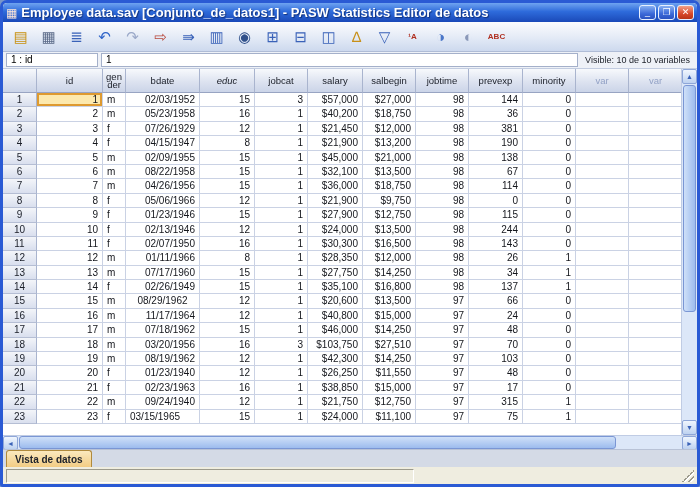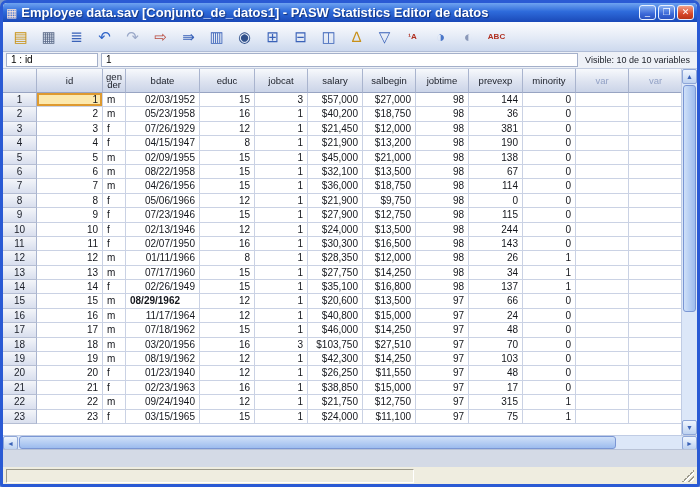--- a/index.html
+++ b/index.html
@@ -125,21 +125,21 @@
     <div class="visible-label">Visible: 10 de 10 variables</div>
   </div>
 
   <div class="grid-wrap">
     <div class="grid">
       <div class="row">
         <div class="hcell" style="width: 34px;"></div>
       <div class="hcell" style="width: 66px;">id</div>
           <div class="hcell" style="width: 23px;">gender</div>
           <div class="hcell" style="width: 74px;">bdate</div>
-          <div class="hcell" style="width: 55px;">educ</div>
+          <div class="hcell" style="width: 55px; font-style: italic;">educ</div>
           <div class="hcell" style="width: 53px;">jobcat</div>
           <div class="hcell" style="width: 55px;">salary</div>
           <div class="hcell" style="width: 53px;">salbegin</div>
           <div class="hcell" style="width: 53px;">jobtime</div>
           <div class="hcell" style="width: 54px;">prevexp</div>
           <div class="hcell" style="width: 53px;">minority</div>
           <div class="hcell dimtext" style="width: 53px;">var</div>
           <div class="hcell dimtext" style="width: 54px;">var</div>
         </div>
       <div>
@@ -260,21 +260,21 @@
             <div class="cell" style="width: 53px; text-align: right;">98</div>
             <div class="cell" style="width: 54px; text-align: right;">0</div>
             <div class="cell" style="width: 53px; text-align: right;">0</div>
             <div class="cell" style="width: 53px; text-align: right;"></div>
             <div class="cell" style="width: 54px; text-align: right;"></div>
           </div>
           <div class="row">
             <div class="rcell" style="width: 34px;">9</div>
             <div class="cell" style="width: 66px; text-align: right;">9</div>
             <div class="cell" style="width: 23px; text-align: left;">f</div>
-            <div class="cell" style="width: 74px; text-align: right;">07/23/1946</div>
+            <div class="cell" style="width: 74px; text-align: right;">01/23/1946</div>
             <div class="cell" style="width: 55px; text-align: right;">15</div>
             <div class="cell" style="width: 53px; text-align: right;">1</div>
             <div class="cell" style="width: 55px; text-align: right;">$27,900</div>
             <div class="cell" style="width: 53px; text-align: right;">$12,750</div>
             <div class="cell" style="width: 53px; text-align: right;">98</div>
             <div class="cell" style="width: 54px; text-align: right;">115</div>
             <div class="cell" style="width: 53px; text-align: right;">0</div>
             <div class="cell" style="width: 53px; text-align: right;"></div>
             <div class="cell" style="width: 54px; text-align: right;"></div>
           </div>
@@ -350,21 +350,21 @@
             <div class="cell" style="width: 53px; text-align: right;">98</div>
             <div class="cell" style="width: 54px; text-align: right;">137</div>
             <div class="cell" style="width: 53px; text-align: right;">1</div>
             <div class="cell" style="width: 53px; text-align: right;"></div>
             <div class="cell" style="width: 54px; text-align: right;"></div>
           </div>
           <div class="row">
             <div class="rcell" style="width: 34px;">15</div>
             <div class="cell" style="width: 66px; text-align: right;">15</div>
             <div class="cell" style="width: 23px; text-align: left;">m</div>
-            <div class="cell" style="width: 74px; text-align: left; font-weight: bold;">08/29/1962</div>
+            <div class="cell" style="width: 74px; text-align: center;">08/29/1962</div>
             <div class="cell" style="width: 55px; text-align: right;">12</div>
             <div class="cell" style="width: 53px; text-align: right;">1</div>
             <div class="cell" style="width: 55px; text-align: right;">$20,600</div>
             <div class="cell" style="width: 53px; text-align: right;">$13,500</div>
             <div class="cell" style="width: 53px; text-align: right;">97</div>
             <div class="cell" style="width: 54px; text-align: right;">66</div>
             <div class="cell" style="width: 53px; text-align: right;">0</div>
             <div class="cell" style="width: 53px; text-align: right;"></div>
             <div class="cell" style="width: 54px; text-align: right;"></div>
           </div>
@@ -470,21 +470,21 @@
             <div class="cell" style="width: 53px; text-align: right;">97</div>
             <div class="cell" style="width: 54px; text-align: right;">315</div>
             <div class="cell" style="width: 53px; text-align: right;">1</div>
             <div class="cell" style="width: 53px; text-align: right;"></div>
             <div class="cell" style="width: 54px; text-align: right;"></div>
           </div>
           <div class="row">
             <div class="rcell" style="width: 34px;">23</div>
             <div class="cell" style="width: 66px; text-align: right;">23</div>
             <div class="cell" style="width: 23px; text-align: left;">f</div>
-            <div class="cell" style="width: 74px; text-align: right;">03/15/1965</div>
+            <div class="cell" style="width: 74px; text-align: left;">03/15/1965</div>
             <div class="cell" style="width: 55px; text-align: right;">15</div>
             <div class="cell" style="width: 53px; text-align: right;">1</div>
             <div class="cell" style="width: 55px; text-align: right;">$24,000</div>
             <div class="cell" style="width: 53px; text-align: right;">$11,100</div>
             <div class="cell" style="width: 53px; text-align: right;">97</div>
             <div class="cell" style="width: 54px; text-align: right;">75</div>
             <div class="cell" style="width: 53px; text-align: right;">1</div>
             <div class="cell" style="width: 53px; text-align: right;"></div>
             <div class="cell" style="width: 54px; text-align: right;"></div>
           </div>
@@ -499,20 +499,21 @@
   </div>
 
   <div class="hscroll">
     <div class="sbtn">◄</div>
     <div class="hthumb"></div>
     <div class="strack"></div>
     <div class="sbtn">►</div>
   </div>
 
   <div class="tabsbar">
+    <div class="tab active">Vista de datos</div>
   </div>
 
   <div class="statusbar">
     <div class="spanel left"></div>
     <div class="spanel right">PASW Statistics Processor está listo</div>
     <div class="grip"></div>
   </div>
 
 </div>
 

